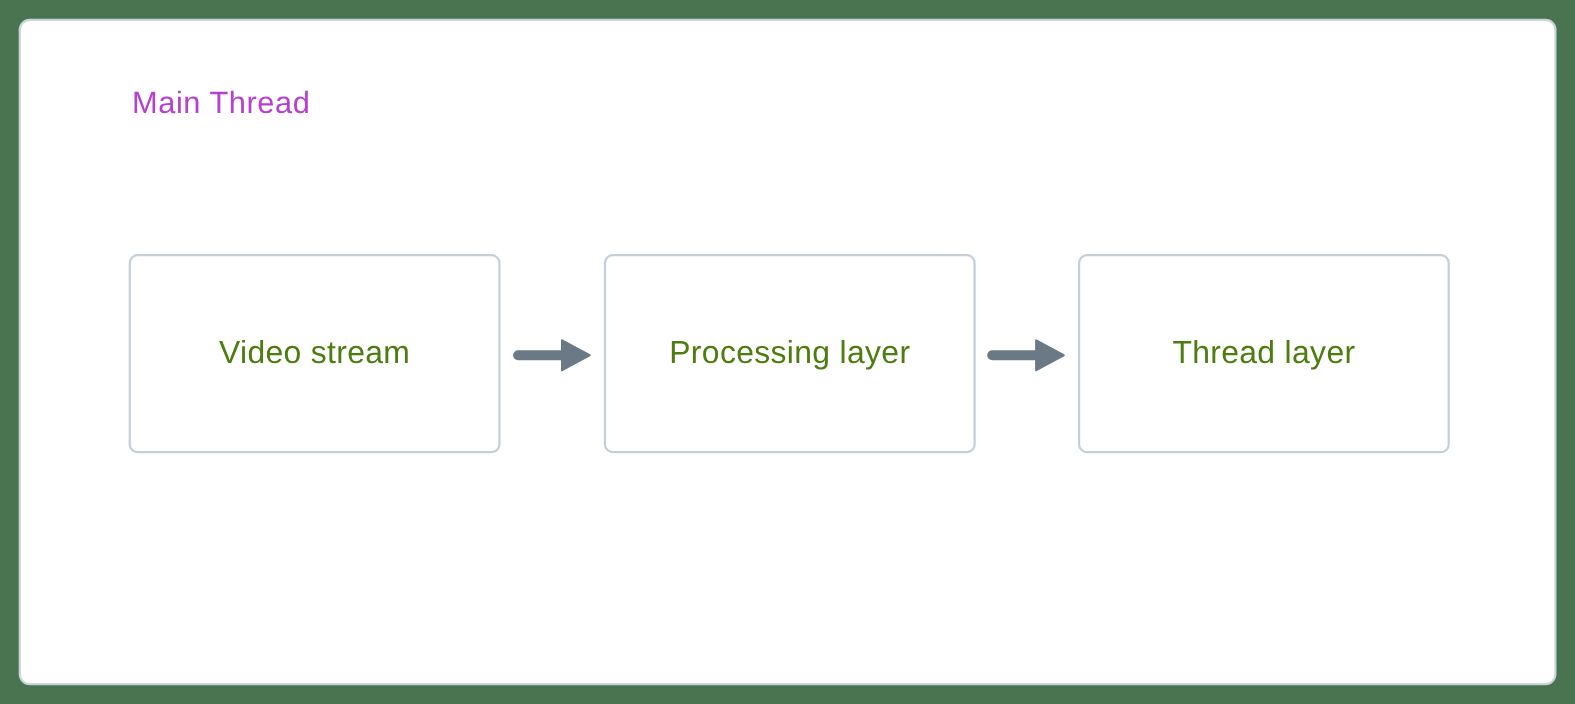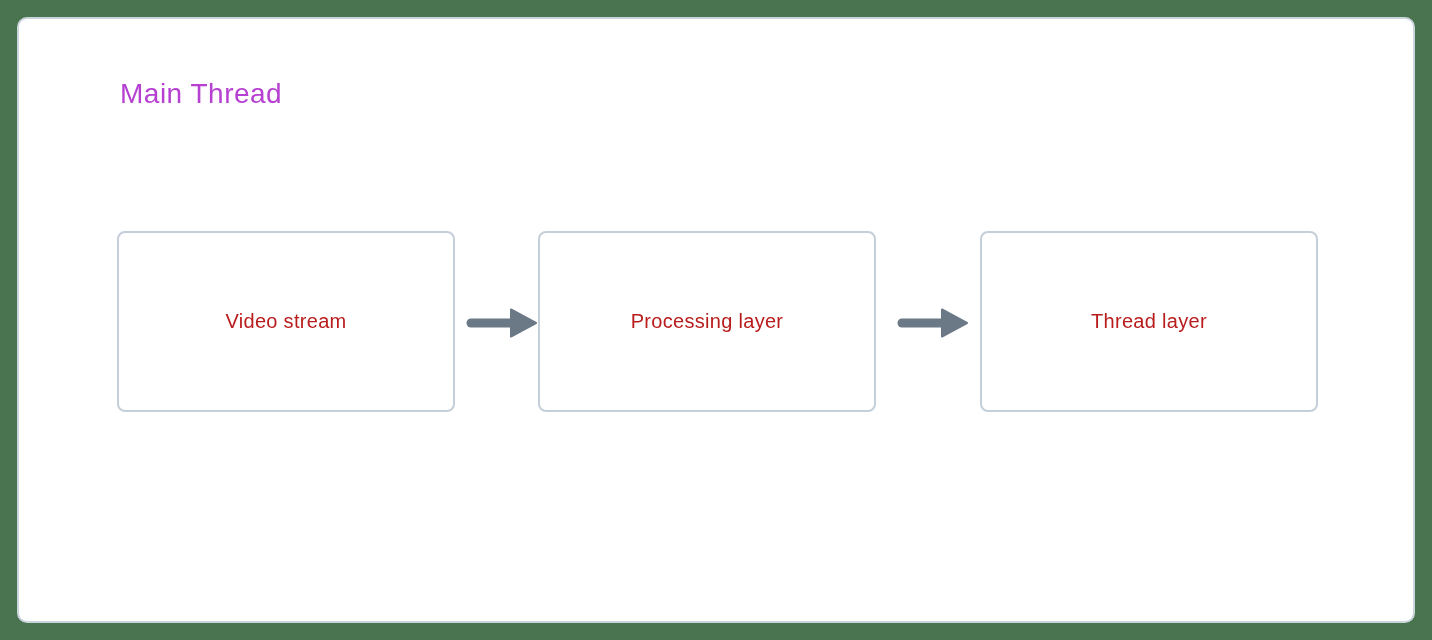--- a/index.html
+++ b/index.html
@@ -45,27 +45,27 @@
     height: 181px;
     box-sizing: border-box;
     background: #ffffff;
     border: 2px solid #c4cfd9;
     border-radius: 8px;
     display: flex;
     align-items: center;
     justify-content: center;
   }
   .node-label {
-    font-size: 20px;
-    color: #b91c1c;
+    font-size: 29px;
+    color: #4d7c0f;
     letter-spacing: 0.3px;
     white-space: nowrap;
   }
   #node-0 { left: 98px; }
-  #node-1 { left: 519px; }
+  #node-1 { left: 530px; }
   #node-2 { left: 961px; }
   .arrow {
     position: absolute;
     top: 284px;
     width: 74px;
     height: 40px;
   }
   #arrow-0 { left: 446px; }
   #arrow-1 { left: 877px; }
   .arrow svg { display: block; width: 74px; height: 40px; }

